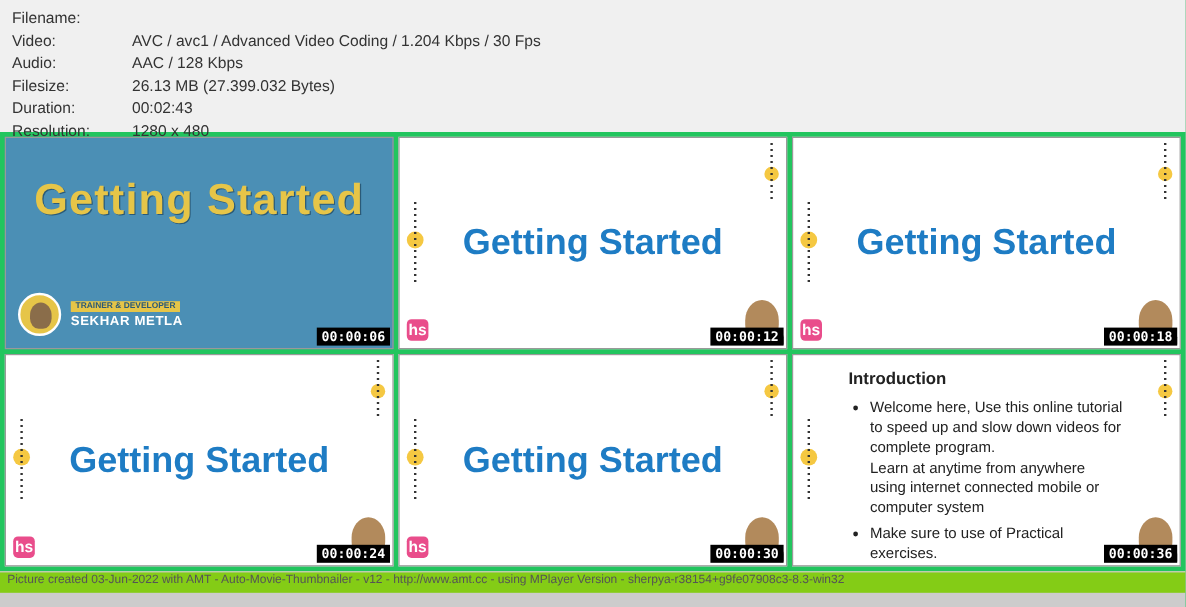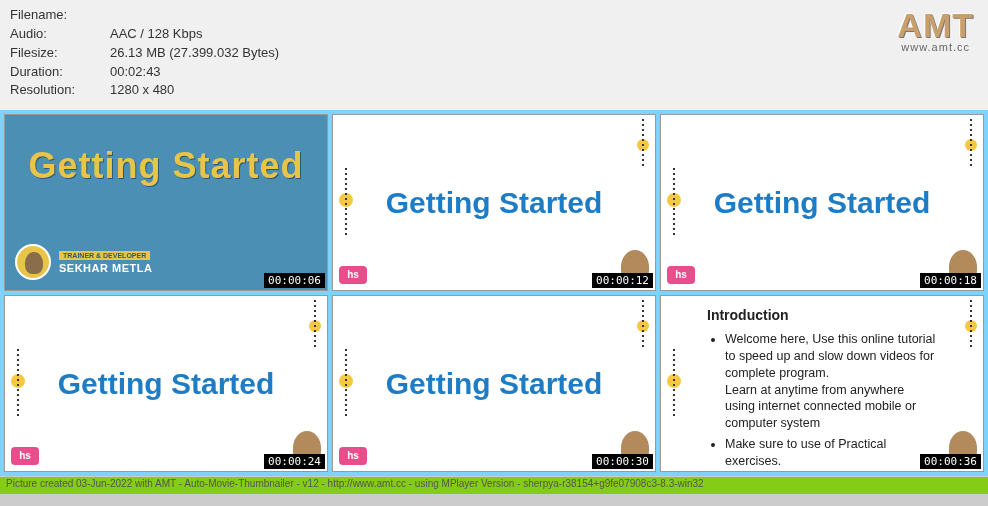--- a/index.html
+++ b/index.html
@@ -7,23 +7,23 @@
 
 .header { background: #f0f0f0; padding: 6px 10px 6px 10px; position: relative; height: 110px; }
 .meta-row { display: flex; font-size: 13px; color: #333; line-height: 1.45; }
 .meta-label { width: 100px; }
 .meta-value { flex: 1; }
 
 .watermark { position: absolute; right: 14px; top: 6px; text-align: center; }
 .watermark .amt { font-size: 34px; font-weight: 900; color: #c9a06b; text-shadow: 1px 1px 0 #777, -1px -1px 0 #fff; letter-spacing: 1px; font-family: Arial, sans-serif; }
 .watermark .url { font-size: 11px; color: #666; letter-spacing: 1px; margin-top: -4px; }
 
-.grid { display: grid; grid-template-columns: 1fr 1fr 1fr; grid-template-rows: 1fr 1fr; gap: 4px; padding: 4px; background: #7dd3fc; height: 366px; }
+.grid { display: grid; grid-template-columns: 1fr 1fr 1fr; grid-template-rows: 1fr 1fr; gap: 4px; padding: 4px; background: #22c55e; height: 366px; }
 .thumb { position: relative; background: #fff; border: 1px solid #999; overflow: hidden; }
-.timestamp { position: absolute; right: 2px; bottom: 2px; background: #000; color: #fff; font-size: 11px; padding: 1px 4px; font-family: monospace; }
+.timestamp { position: absolute; right: 2px; bottom: 2px; background: #000; color: #fff; font-size: 11px; padding: 1px 4px; font-family: monospace; font-weight: bold; }
 
 .author-corner { position: absolute; right: 2px; bottom: 2px; width: 50px; height: 50px; }
 .author-head { width: 28px; height: 34px; background: #b28a5c; border-radius: 50% 50% 40% 40%; position: absolute; right: 4px; bottom: 4px; }
 .author-head::after { content: ""; position: absolute; bottom: -3px; left: -4px; width: 36px; height: 12px; background: #333; border-radius: 6px 6px 0 0; }
 
 .t1 { background: #4b8fb5; }
 .t1-title { font-size: 36px; font-weight: 900; color: #e6c548; text-align: center; padding-top: 30px; text-shadow: 1px 1px 0 #2a5a78; letter-spacing: 1px; }
 .t1-author { position: absolute; bottom: 10px; left: 10px; display: flex; }
 .t1-avatar { width: 36px; height: 36px; border-radius: 50%; background: #e6c548; border: 2px solid #fff; position: relative; }
 .t1-avatar::after { content: ""; position: absolute; top: 6px; left: 8px; width: 18px; height: 22px; background: #8a6d4a; border-radius: 50% 50% 40% 40%; }
@@ -32,56 +32,56 @@
 .t1-name { color: #fff; font-size: 11px; font-weight: bold; letter-spacing: 0.5px; }
 
 .white-slide { position: relative; }
 .gs-title { font-size: 30px; font-weight: 700; color: #1e7cc4; text-align: center; position: absolute; top: 50%; left: 50%; transform: translate(-50%, -50%); white-space: nowrap; }
 .deco-dots-left { position: absolute; left: 6px; top: 50%; transform: translateY(-50%); width: 18px; height: 70px; }
 .deco-dots-left::before { content: ""; position: absolute; left: 0; top: 25px; width: 14px; height: 14px; background: #f5c842; border-radius: 50%; }
 .deco-dots-left::after { content: ""; position: absolute; left: 6px; top: 0; width: 2px; height: 70px; background: repeating-linear-gradient(to bottom, #333 0, #333 2px, transparent 2px, transparent 5px); }
 .deco-dots-right { position: absolute; right: 6px; top: 4px; width: 18px; height: 50px; }
 .deco-dots-right::before { content: ""; position: absolute; right: 0; top: 20px; width: 12px; height: 12px; background: #f5c842; border-radius: 50%; }
 .deco-dots-right::after { content: ""; position: absolute; right: 5px; top: 0; width: 2px; height: 48px; background: repeating-linear-gradient(to bottom, #333 0, #333 2px, transparent 2px, transparent 5px); }
-.hs-badge { position: absolute; left: 6px; bottom: 6px; width: 28px; height: 18px; background: #e94d8b; border-radius: 4px; font-size: 10px; color: #fff; text-align: center; line-height: 18px; font-weight: bold; }
+.hs-badge { position: absolute; left: 6px; bottom: 6px; width: 18px; height: 18px; background: #e94d8b; border-radius: 4px; font-size: 13px; color: #fff; text-align: center; line-height: 18px; font-weight: bold; }
 
 .content-slide { padding: 10px 46px 10px 46px; font-size: 12.5px; color: #222; line-height: 1.35; }
 .content-slide .ctitle { font-weight: 700; font-size: 14px; margin-bottom: 6px; }
 .content-slide ul { list-style: disc; padding-left: 18px; }
 .content-slide li { margin-bottom: 4px; }
 
 .footer { background: #84cc16; font-size: 10px; color: #555; padding: 1px 6px; height: 18px; border-top: 1px solid #ccc; white-space: nowrap; overflow: hidden; }
 </style>
 </head>
 <body>
 
 <div class="header">
   <div class="meta-row">
       <span class="meta-label">Filename:</span>
+    </div>
+  <div class="meta-row">
+      <span class="meta-label">Video:</span>
+      <span class="meta-value">AVC / avc1 / Advanced Video Coding / 1.204 Kbps / 30 Fps</span>
     </div>
   <div class="meta-row">
       <span class="meta-label">Audio:</span>
       <span class="meta-value">AAC / 128 Kbps</span>
     </div>
   <div class="meta-row">
       <span class="meta-label">Filesize:</span>
       <span class="meta-value">26.13 MB (27.399.032 Bytes)</span>
     </div>
   <div class="meta-row">
       <span class="meta-label">Duration:</span>
       <span class="meta-value">00:02:43</span>
     </div>
   <div class="meta-row">
       <span class="meta-label">Resolution:</span>
       <span class="meta-value">1280 x 480</span>
     </div>
-  <div class="watermark">
-    <div class="amt">AMT</div>
-    <div class="url">www.amt.cc</div>
-  </div>
 </div>
 
 <div class="grid">
 
   <div class="thumb t1">
     <div class="t1-title">Getting Started</div>
     <div class="t1-author">
       <div class="t1-avatar"></div>
       <div class="t1-info">
         <div class="t1-role">TRAINER &amp; DEVELOPER</div>

